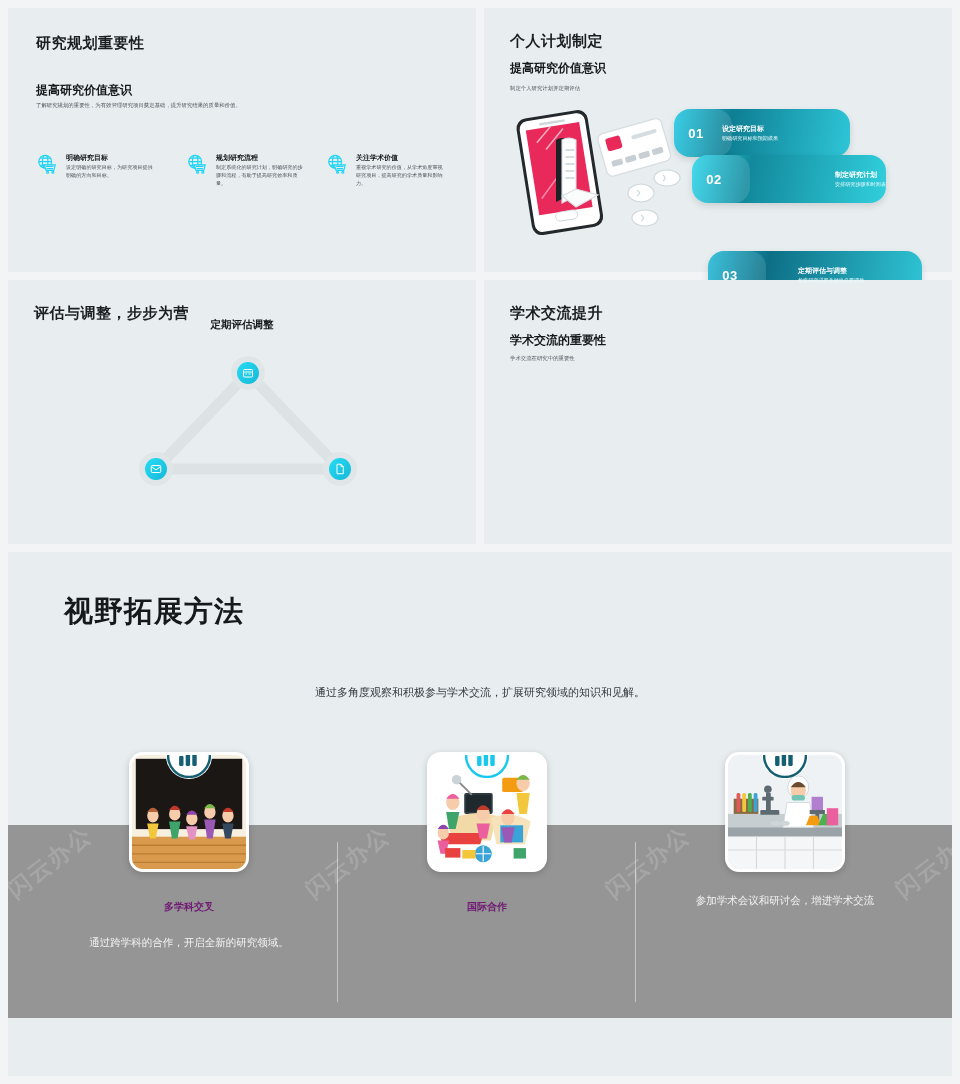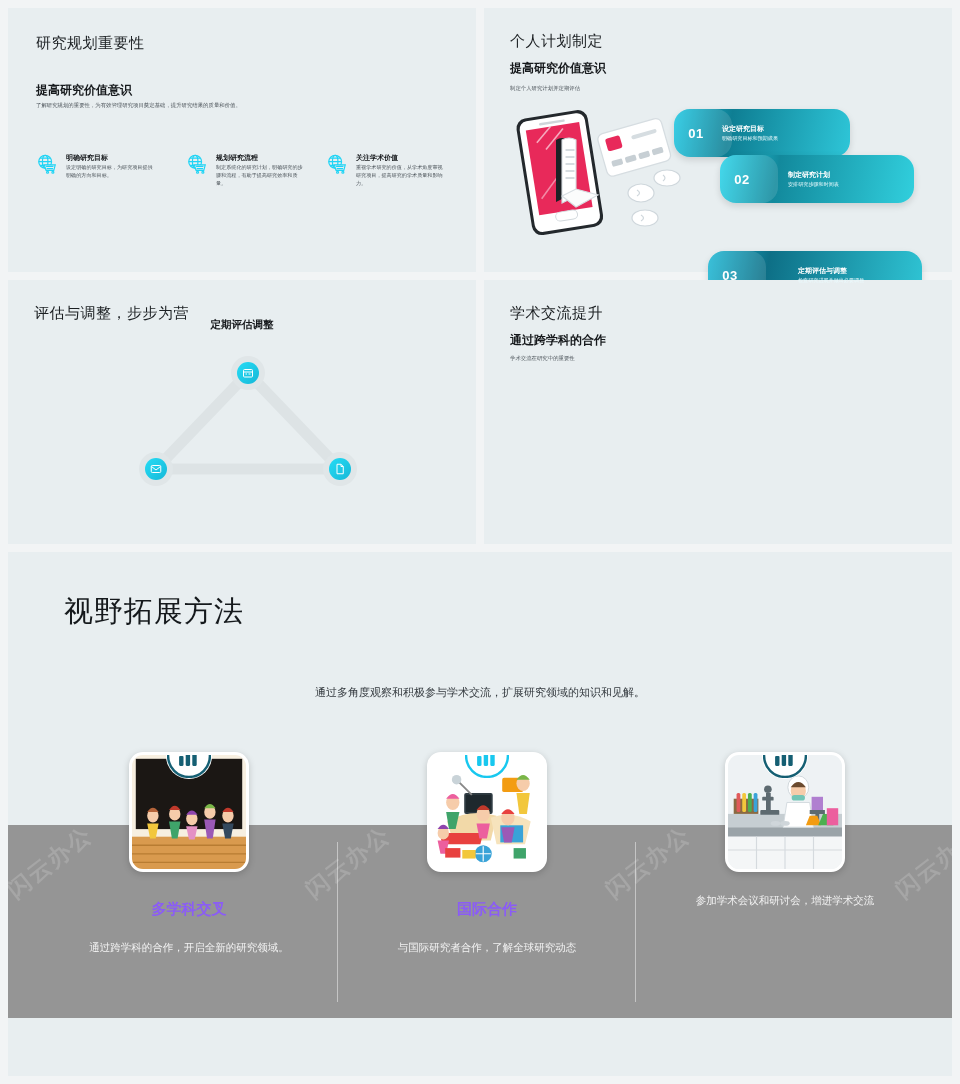--- a/index.html
+++ b/index.html
@@ -11,21 +11,21 @@
     position:relative;
   }
   .slide{position:absolute;background:#e8eef0;overflow:hidden;}
   
   #q1{left:8px;  top:8px;  width:468px;height:264px;}
   #q2{left:484px;top:8px;  width:468px;height:264px;}
   #q3{left:8px;  top:280px;width:468px;height:264px;}
   #q4{left:484px;top:280px;width:468px;height:264px;}
   #q5{left:8px;  top:552px;width:944px;height:524px;}
 
-  .ttl{font-weight:normal;color:#1b1f22;letter-spacing:.5px;}
+  .ttl{font-weight:bold;color:#1b1f22;letter-spacing:.5px;}
   .q-title{font-size:15px;}
   .q-sub{font-size:12px;font-weight:bold;color:#16191c;}
   .q-desc{font-size:5.4px;color:#4c545a;line-height:1.5;}
 
   
   #q1 .q-title{position:absolute;left:28px;top:26px;}
   #q1 .q-sub{position:absolute;left:28px;top:74px;}
   #q1 .q-desc{position:absolute;left:28px;top:93px;width:420px;}
   .feat{position:absolute;top:145px;width:140px;}
   .feat .ficon{position:absolute;left:0;top:0;width:22px;height:22px;}
@@ -40,22 +40,22 @@
   .phone-ill{position:absolute;left:500px;top:98px;width:200px;height:150px;}
   .step{position:absolute;height:48px;border-radius:16px;display:flex;align-items:center;
         box-shadow:0 3px 7px rgba(0,0,0,.13);}
   .step .num{width:44px;flex:0 0 44px;text-align:center;color:#fff;font-size:13px;font-weight:bold;
              letter-spacing:.5px;}
   .step .txt{padding-left:4px;}
   .step .st{font-size:7px;font-weight:bold;color:#fff;line-height:1.2;}
   .step .sd{font-size:5.1px;color:#eafafd;margin-top:2px;line-height:1.2;}
   #s1{left:674px;top:109px;width:176px;
       background:linear-gradient(100deg,#1fc8e3 0%,#0e7e93 32%,#2ec6d8 100%);}
-  #s2{left:720px;top:155px;width:194px;
-      background:linear-gradient(100deg,#2ad4ea 0%,#12899c 30%,#31cfdd 100%);}
+  #s2{left:692px;top:155px;width:194px;
+      background:linear-gradient(100deg,#2ad4ea 0%,#12899c 30%,#31cfdd 100%);justify-content:space-between;}
   #s3{left:708px;top:203px;width:214px;
       background:linear-gradient(100deg,#1fb9d6 0%,#0d6f86 28%,#2fc4d4 100%);margin-top:48px;}
   .step .notch{position:absolute;left:0;top:0;height:100%;width:58px;border-radius:16px;
                background:rgba(255,255,255,.12);}
 
   
   #q3 .q-title{position:absolute;left:26px;top:24px;}
   .tri-h{position:absolute;left:0;top:38px;width:100%;text-align:center;font-size:10.5px;font-weight:bold;color:#16191c;}
   .tri-wrap{position:absolute;left:120px;top:65px;width:240px;height:150px;}
   .tri-node{position:absolute;width:34px;height:34px;border-radius:50%;background:#e0e6e8;
@@ -63,34 +63,34 @@
   .tri-node .dot{width:22px;height:22px;border-radius:50%;
                  background:linear-gradient(135deg,#26dcf5,#16b8d8);
                  display:flex;align-items:center;justify-content:center;}
 
   
   #q4 .q-title{position:absolute;left:26px;top:24px;}
   #q4 .q-sub{position:absolute;left:26px;top:52px;}
   #q4 .q-desc{position:absolute;left:26px;top:74px;}
 
   
-  #q5 .big-title{position:absolute;left:56px;top:40px;font-size:29px;font-weight:normal;color:#15191c;letter-spacing:1px;}
+  #q5 .big-title{position:absolute;left:56px;top:40px;font-size:29px;font-weight:bold;color:#15191c;letter-spacing:1px;}
   #q5 .big-sub{position:absolute;left:0;top:92px;width:100%;text-align:center;font-size:21px;font-weight:bold;color:#1c2225;}
   #q5 .big-desc{position:absolute;left:0;top:133px;width:100%;text-align:center;font-size:11px;color:#33393e;}
   .gray-band{position:absolute;left:0;top:273px;width:100%;height:193px;background:#959595;}
   .wm{position:absolute;color:rgba(255,255,255,.16);font-size:23px;font-weight:bold;
       transform:rotate(-38deg);letter-spacing:2px;white-space:nowrap;}
   .col{position:absolute;top:200px;width:300px;text-align:center;}
   #c1{left:31px;} #c2{left:329px;} #c3{left:627px;}
   .col .card{position:relative;margin:0 auto;width:120px;height:120px;border-radius:14px;
              overflow:hidden;box-shadow:0 2px 7px rgba(0,0,0,.18);background:#fff;border:3px solid #fff;
              box-sizing:border-box;}
   .col .badge{position:absolute;left:50%;top:-22px;transform:translateX(-50%);width:46px;height:46px;
               border-radius:50%;background:#fff;display:flex;align-items:center;justify-content:center;z-index:5;}
-  .col .ctitle{margin-top:28px;font-size:15px;font-weight:bold;color:#8b5cf6;}
+  .col .ctitle{margin-top:28px;font-size:10px;font-weight:bold;color:#701a75;}
   .col .cdesc{margin-top:22px;font-size:10.5px;color:#f2f2f2;}
   .divider{position:absolute;top:290px;width:1px;height:160px;background:rgba(255,255,255,.45);}
   #d1{left:329px;} #d2{left:627px;}
 </style>
 </head>
 <body>
 
 <div class="slide" id="q1">
   <div class="ttl q-title">研究规划重要性</div>
   <div class="q-sub">提高研究价值意识</div>
@@ -255,21 +255,21 @@
             <path d="M14 2.5V7h4.5"></path>
         </svg>
       </span>
     </div>
   </div>
 
 </div>
 
 <div class="slide" id="q4">
   <div class="ttl q-title">学术交流提升</div>
-  <div class="q-sub">通过跨学科的合作</div>
+  <div class="q-sub">学术交流的重要性</div>
   <div class="q-desc">学术交流在研究中的重要性</div>
 
 </div>
 
 <div class="slide" id="q5">
   <div class="big-title">视野拓展方法</div>
   <div class="big-desc">通过多角度观察和积极参与学术交流，扩展研究领域的知识和见解。</div>
 
   <div class="gray-band">
     <span class="wm" style="left:-8px;top:22px">闪云办公</span>
@@ -384,21 +384,20 @@
         <rect x="16" y="98" width="16" height="10" fill="#e8413f"></rect>
         <rect x="34" y="100" width="14" height="9" fill="#f2c73c"></rect>
         <rect x="88" y="98" width="13" height="11" fill="#3fa46a"></rect>
         <g stroke="#888" stroke-width="2">
             <path d="M30 28l14 14"></path>
           </g>
         <circle cx="28" cy="26" r="5" fill="#c9d3d8"></circle>
       </svg>
     </div>
     <div class="ctitle">国际合作</div>
-    <div class="cdesc">与国际研究者合作，了解全球研究动态</div>
   </div>
 
   <div class="col" id="c3">
     <div class="card">
       <span class="badge">
         <svg viewBox="0 0 40 40" width="44" height="44">
           <circle cx="20" cy="20" r="19" fill="#fff" stroke="#155f73" stroke-width="2.2"></circle>
           <g fill="#155f73">
             <circle cx="13.5" cy="14.5" r="3.1"></circle>
               <circle cx="13.5" cy="14.5" r="1.2" fill="#fff"></circle>

